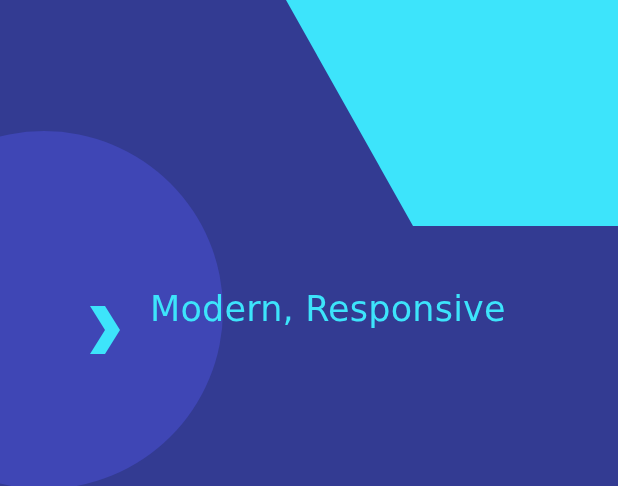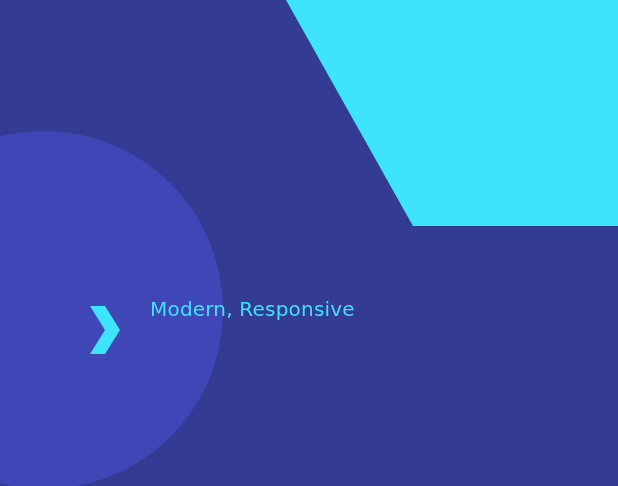--- a/index.html
+++ b/index.html
@@ -57,21 +57,21 @@
     height: 48px;
     margin-top: 18px;
     display: block;
   }
 
   #headline {
     flex: 1 1 auto;
     margin-left: 28px;
     color: #3de4fb;
     font-family: "DejaVu Sans", "Liberation Sans", sans-serif;
-    font-size: 20px;
+    font-size: 35px;
     font-weight: 400;
     line-height: 42px;
     letter-spacing: 0.2px;
     white-space: nowrap;
   }
 
   .headline-line {
     display: block;
   }
 </style>

